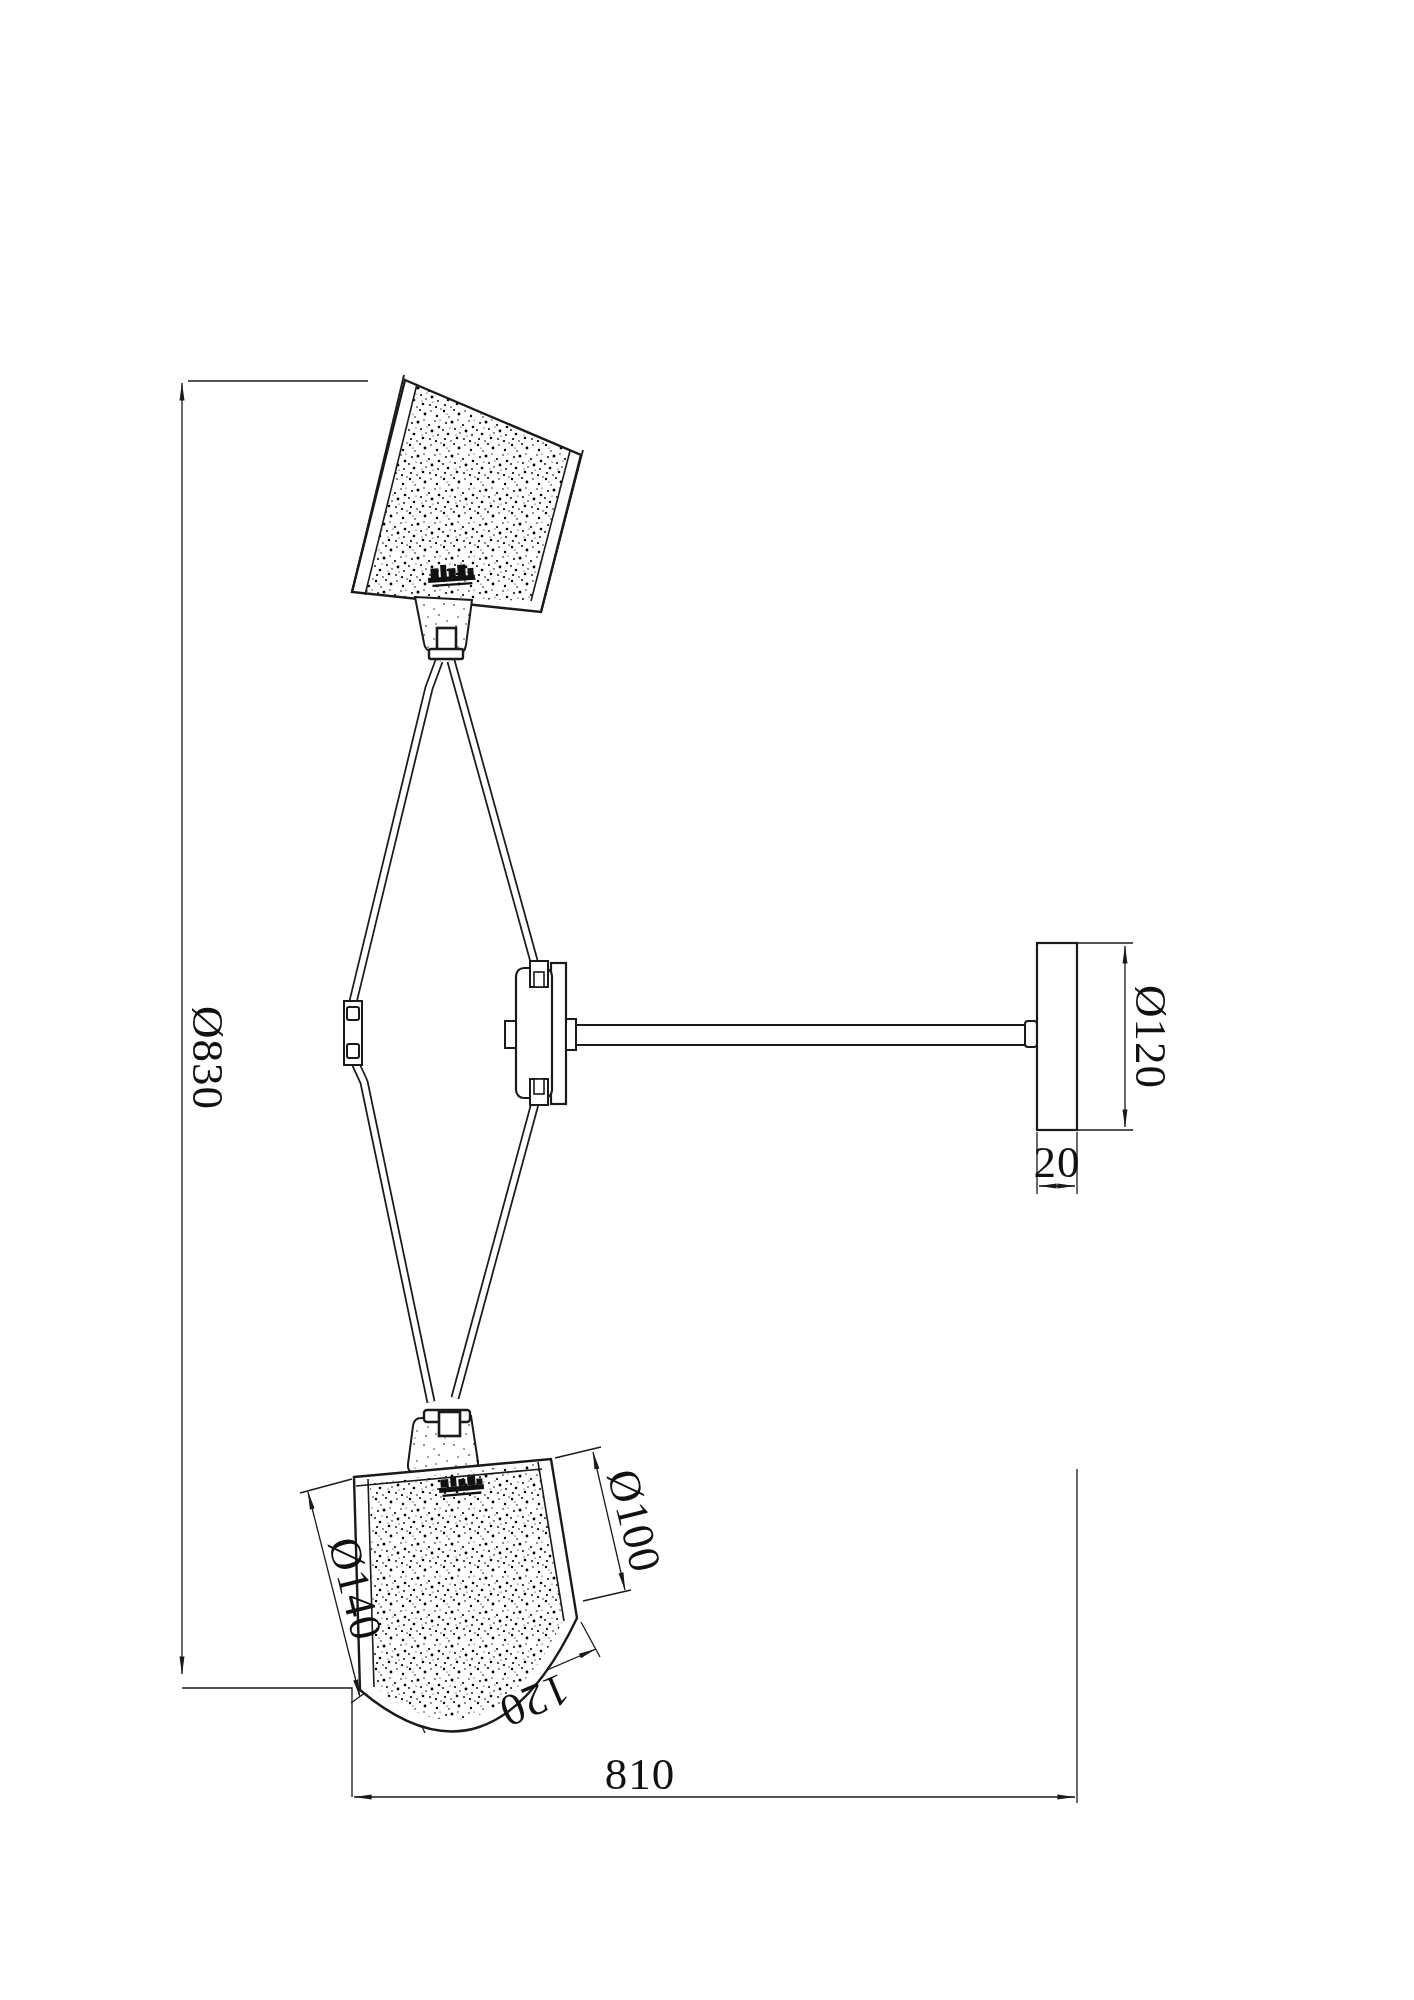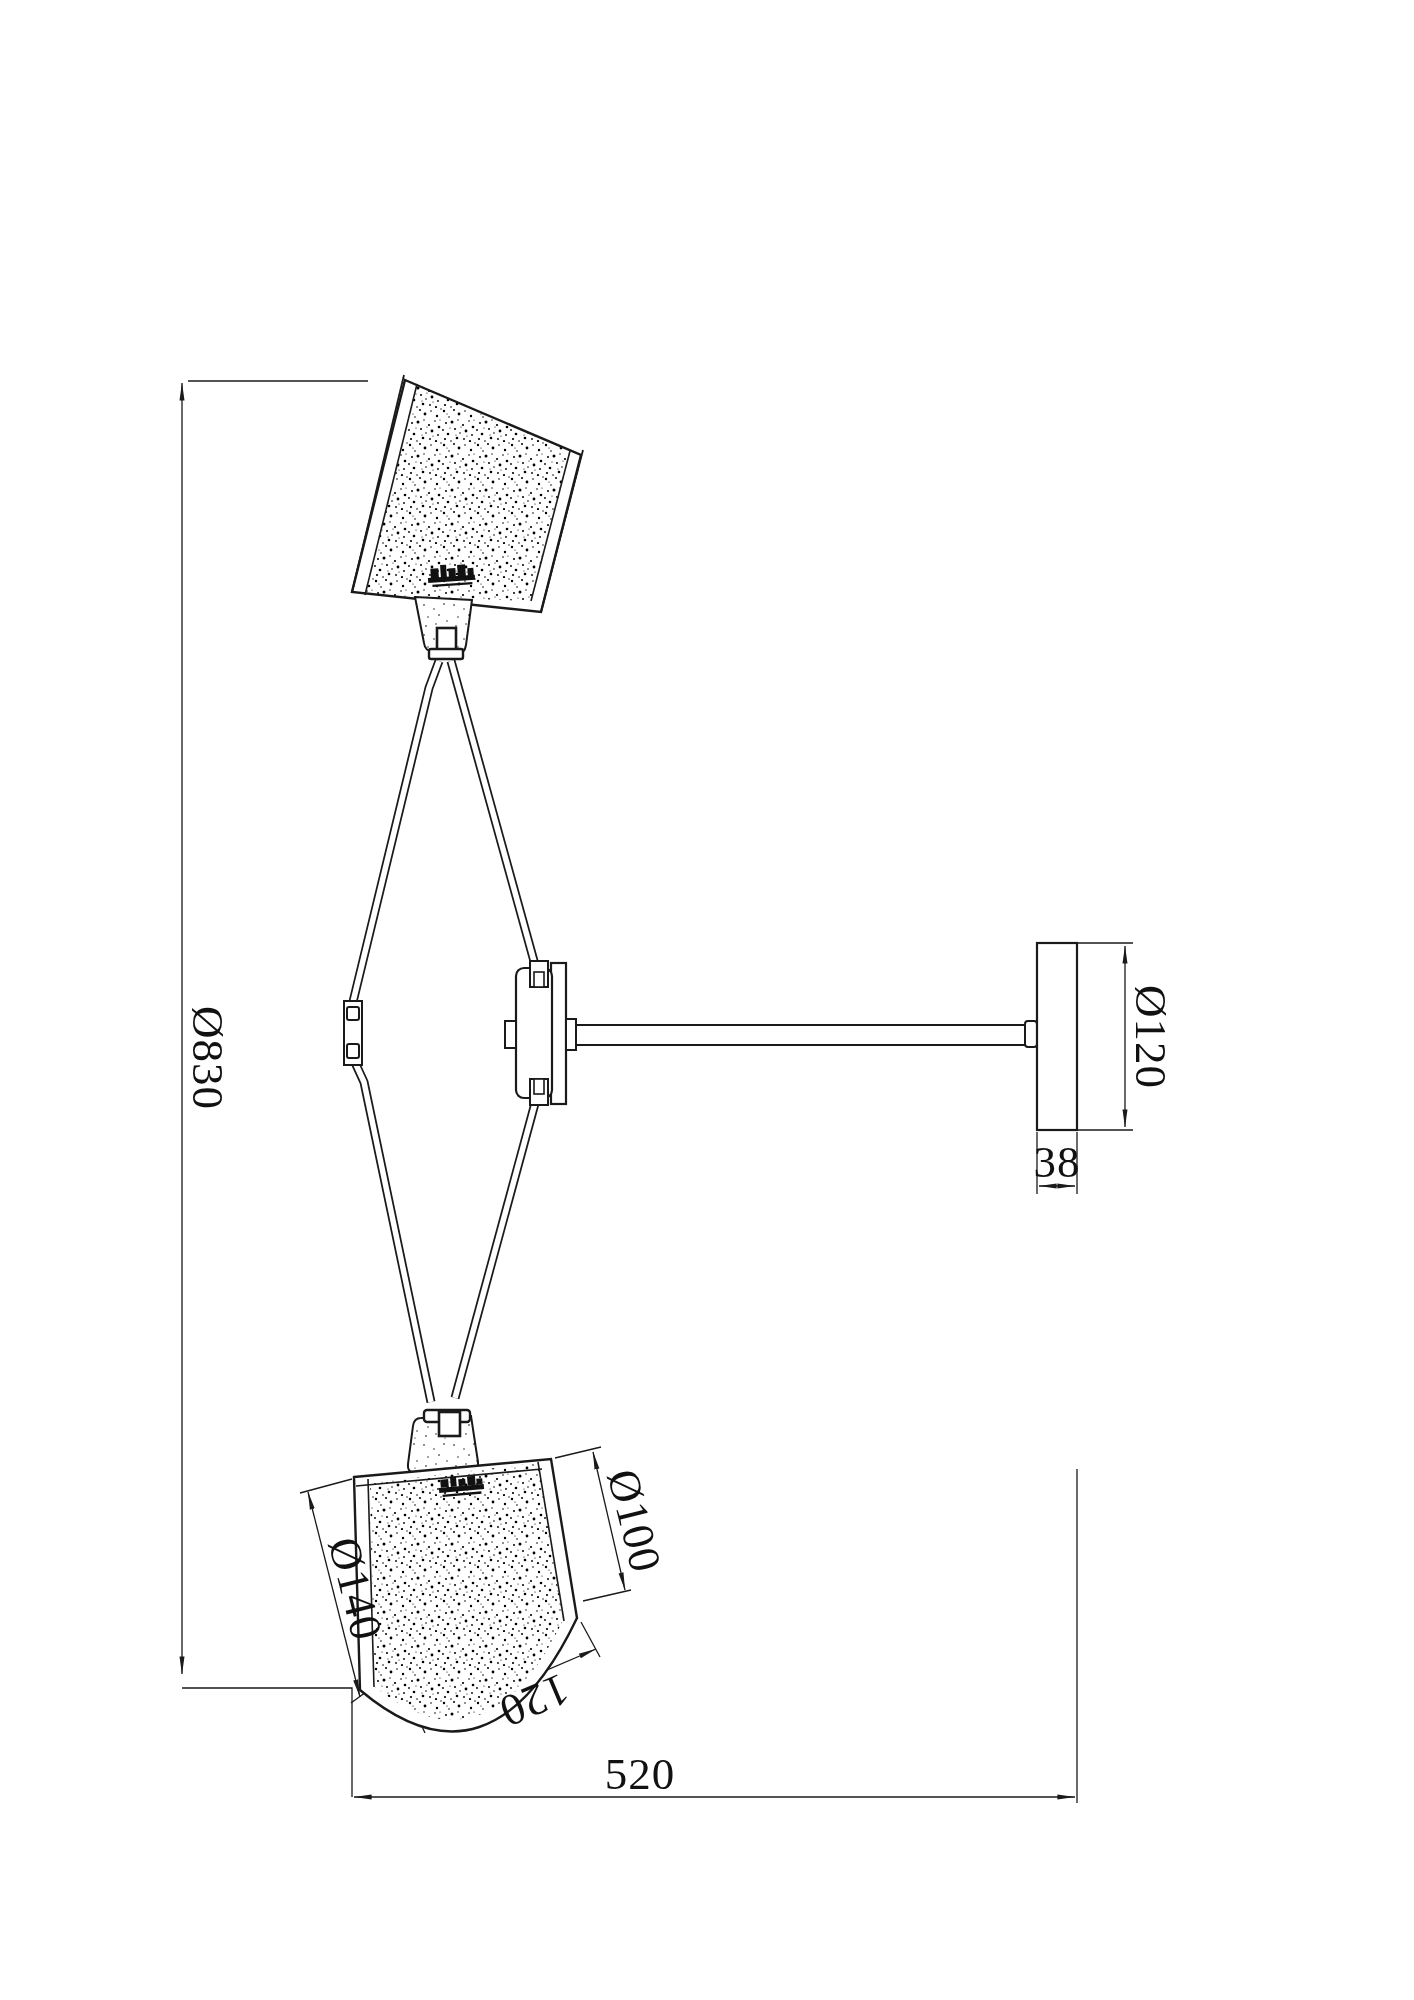--- a/index.html
+++ b/index.html
@@ -180,23 +180,23 @@
           <rect x="29" y="1" width="8" height="9"></rect>
       <rect x="38" y="4" width="6" height="6"></rect>
     </g>
   </g>
 </svg>
 
 <div class="dim-label" style="left:207px;top:1058px;transform:translate(-50%,-50%) rotate(90deg);">Ø830</div>
 
 <div class="dim-label" style="left:1150px;top:1037px;transform:translate(-50%,-50%) rotate(90deg);">Ø120</div>
 
-<div class="dim-label" style="left:1057px;top:1162px;transform:translate(-50%,-50%);">38</div>
-
-<div class="dim-label" style="left:640px;top:1774px;transform:translate(-50%,-50%);">520</div>
+<div class="dim-label" style="left:1057px;top:1162px;transform:translate(-50%,-50%);">20</div>
+
+<div class="dim-label" style="left:640px;top:1774px;transform:translate(-50%,-50%);">810</div>
 
 <div class="dim-label" style="left:355px;top:1589px;transform:translate(-50%,-50%) rotate(76deg);">Ø140</div>
 
 <div class="dim-label" style="left:634px;top:1521px;transform:translate(-50%,-50%) rotate(76deg);">Ø100</div>
 
 <div class="dim-label" style="left:534px;top:1700px;transform:translate(-50%,-50%) rotate(157deg);">120</div>
 
 </div>
 
 </body></html>

